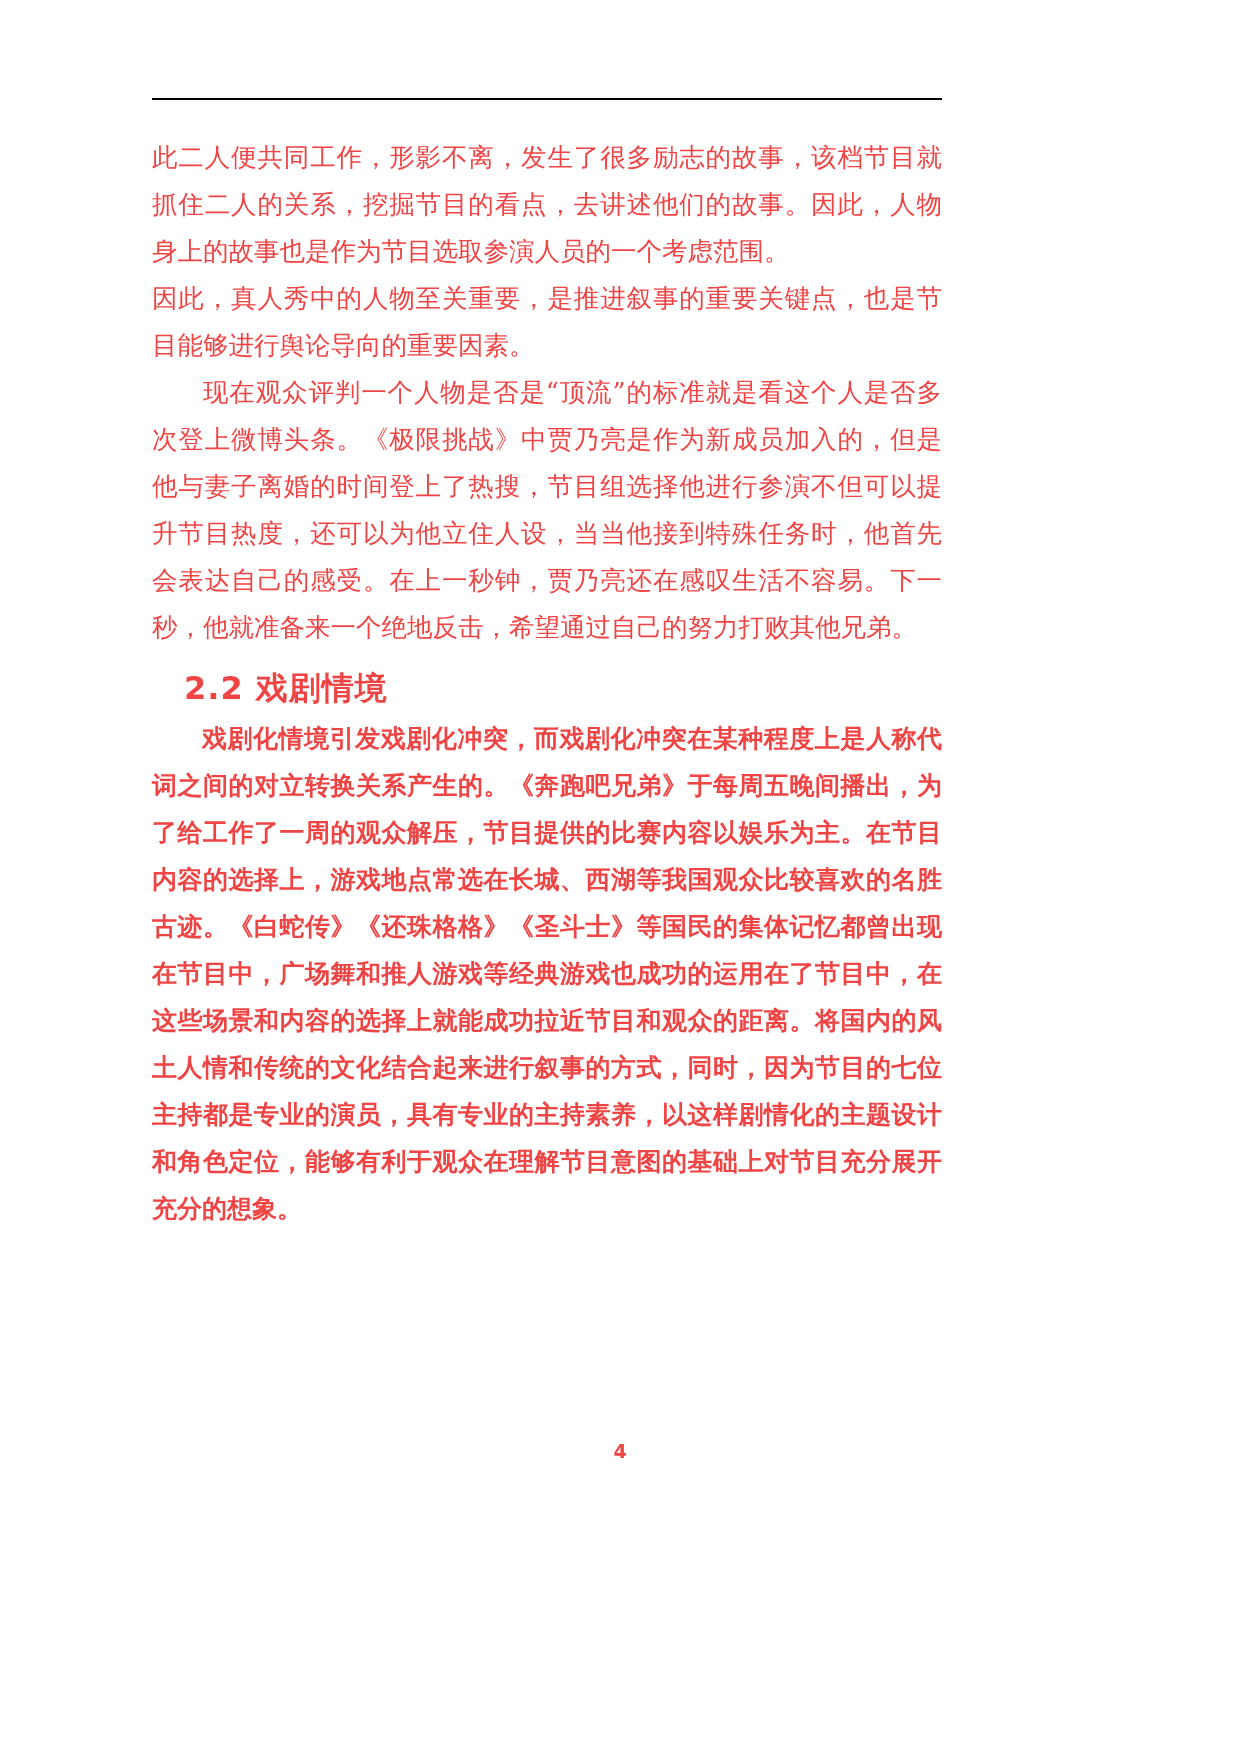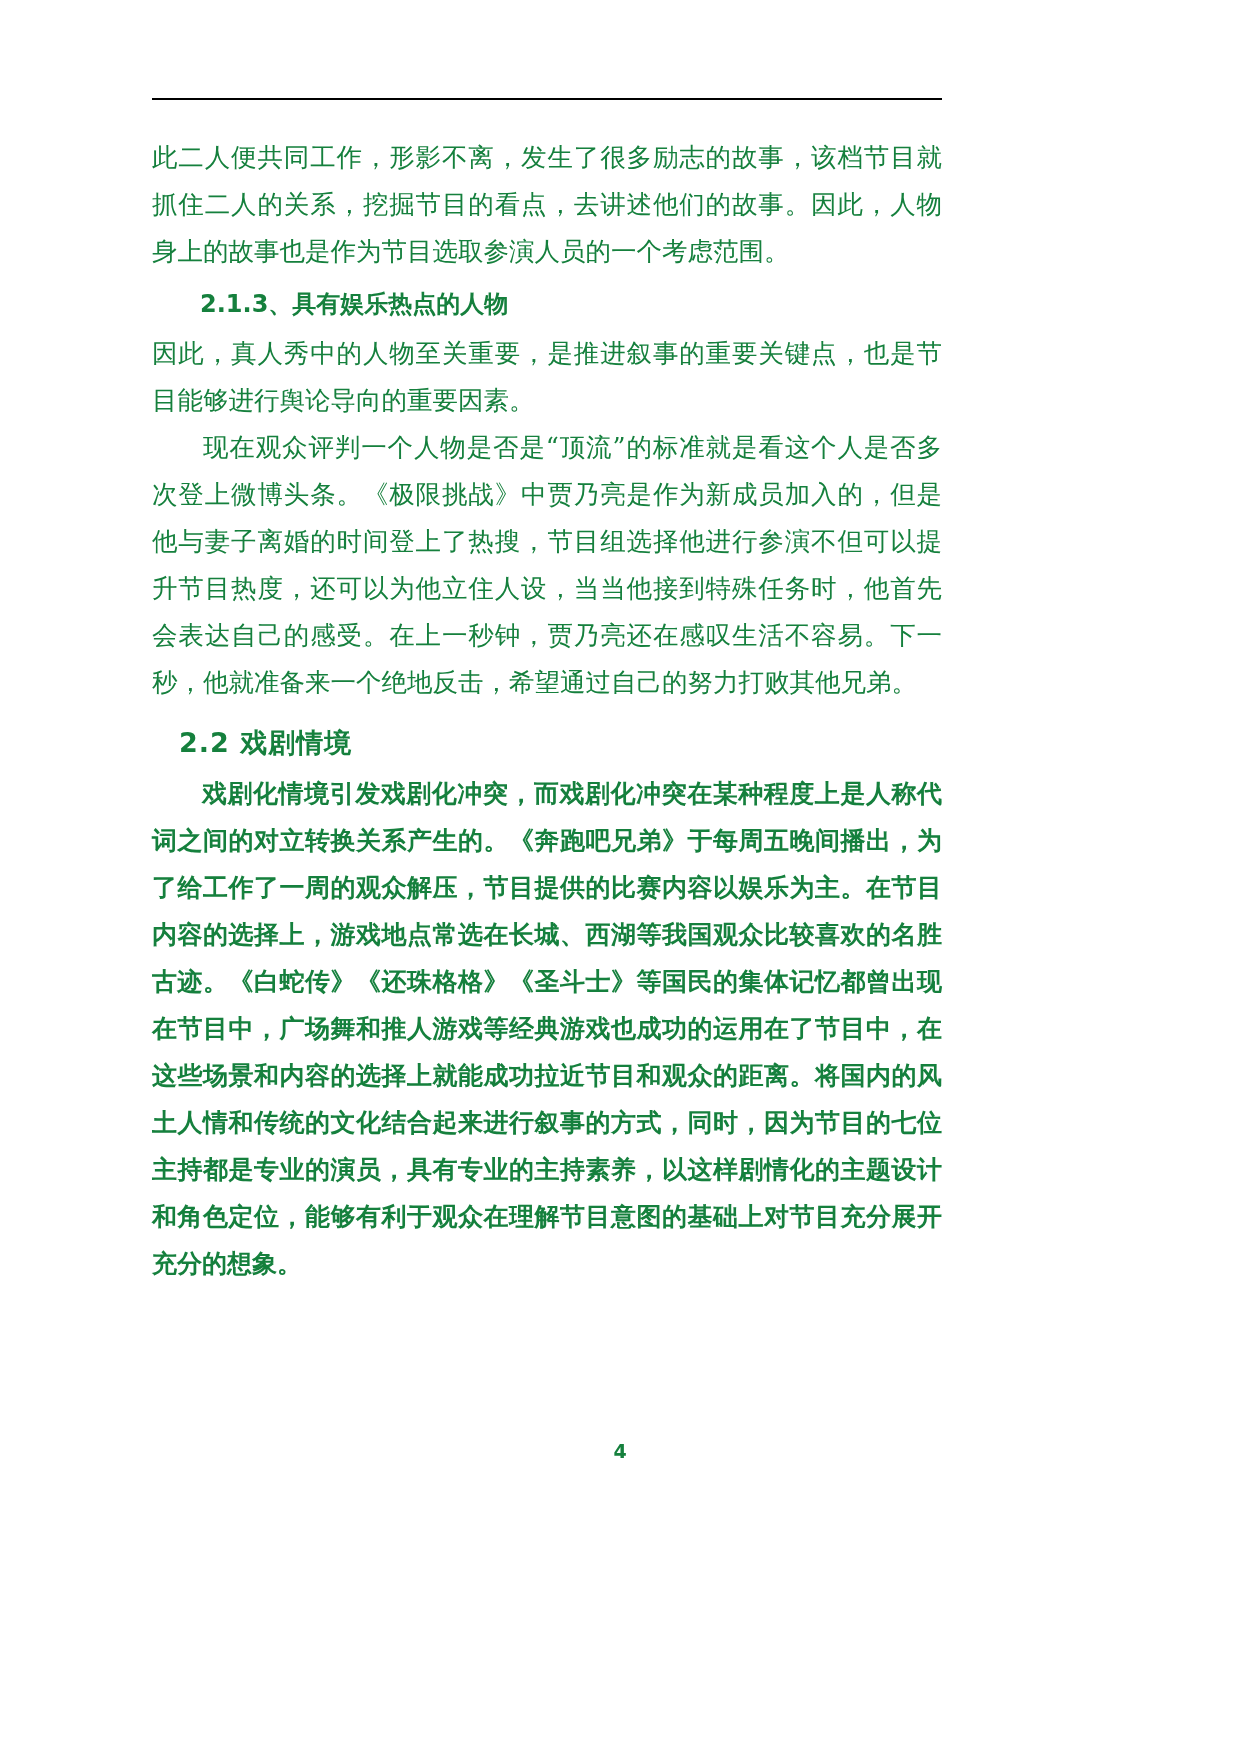--- a/index.html
+++ b/index.html
@@ -7,21 +7,21 @@
     padding: 0;
     background: #ffffff;
   }
   .page {
     position: relative;
     width: 1240px;
     height: 1754px;
     background: #ffffff;
     box-sizing: border-box;
     font-family: "DejaVu Serif", "Liberation Serif", serif;
-    color: #15803d;
+    color: #ef4444;
     overflow: hidden;
   }
   .content {
     position: absolute;
     left: 152px;
     top: 98px;
     width: 790px;
   }
   .top-rule {
     border-top: 2px solid #000000;
@@ -42,21 +42,21 @@
   h3.sub {
     margin: 6px 0 2px 0;
     font-size: 24px;
     line-height: 47px;
     font-weight: bold;
     font-family: "DejaVu Sans", "Liberation Sans", sans-serif;
     text-indent: 2em;
   }
   h2.sec {
     margin: 12px 0 2px 0;
-    font-size: 27px;
+    font-size: 32px;
     line-height: 50px;
     font-weight: bold;
     font-family: "DejaVu Sans", "Liberation Sans", sans-serif;
     text-indent: 1em;
     letter-spacing: 1px;
   }
   p.bold-body {
     margin: 0;
     font-size: 25px;
     line-height: 47px;
@@ -78,21 +78,20 @@
 </style>
 </head>
 <body>
 
 <div class="page">
   <div class="content">
     <div class="top-rule"></div>
 
     <p class="body">此二人便共同工作，形影不离，发生了很多励志的故事，该档节目就抓住二人的关系，挖掘节目的看点，去讲述他们的故事。因此，人物身上的故事也是作为节目选取参演人员的一个考虑范围。</p>
 
-    <h3 class="sub">2.1.3、具有娱乐热点的人物</h3>
 
     <p class="body">因此，真人秀中的人物至关重要，是推进叙事的重要关键点，也是节目能够进行舆论导向的重要因素。</p>
 
     <p class="body indent">现在观众评判一个人物是否是“顶流”的标准就是看这个人是否多次登上微博头条。《极限挑战》中贾乃亮是作为新成员加入的，但是他与妻子离婚的时间登上了热搜，节目组选择他进行参演不但可以提升节目热度，还可以为他立住人设，当当他接到特殊任务时，他首先会表达自己的感受。在上一秒钟，贾乃亮还在感叹生活不容易。下一秒，他就准备来一个绝地反击，希望通过自己的努力打败其他兄弟。</p>
 
     <h2 class="sec">2.2 戏剧情境</h2>
 
     <p class="bold-body">戏剧化情境引发戏剧化冲突，而戏剧化冲突在某种程度上是人称代词之间的对立转换关系产生的。《奔跑吧兄弟》于每周五晚间播出，为了给工作了一周的观众解压，节目提供的比赛内容以娱乐为主。在节目内容的选择上，游戏地点常选在长城、西湖等我国观众比较喜欢的名胜古迹。《白蛇传》《还珠格格》《圣斗士》等国民的集体记忆都曾出现在节目中，广场舞和推人游戏等经典游戏也成功的运用在了节目中，在这些场景和内容的选择上就能成功拉近节目和观众的距离。将国内的风土人情和传统的文化结合起来进行叙事的方式，同时，因为节目的七位主持都是专业的演员，具有专业的主持素养，以这样剧情化的主题设计和角色定位，能够有利于观众在理解节目意图的基础上对节目充分展开充分的想象。</p>
 
   </div>

